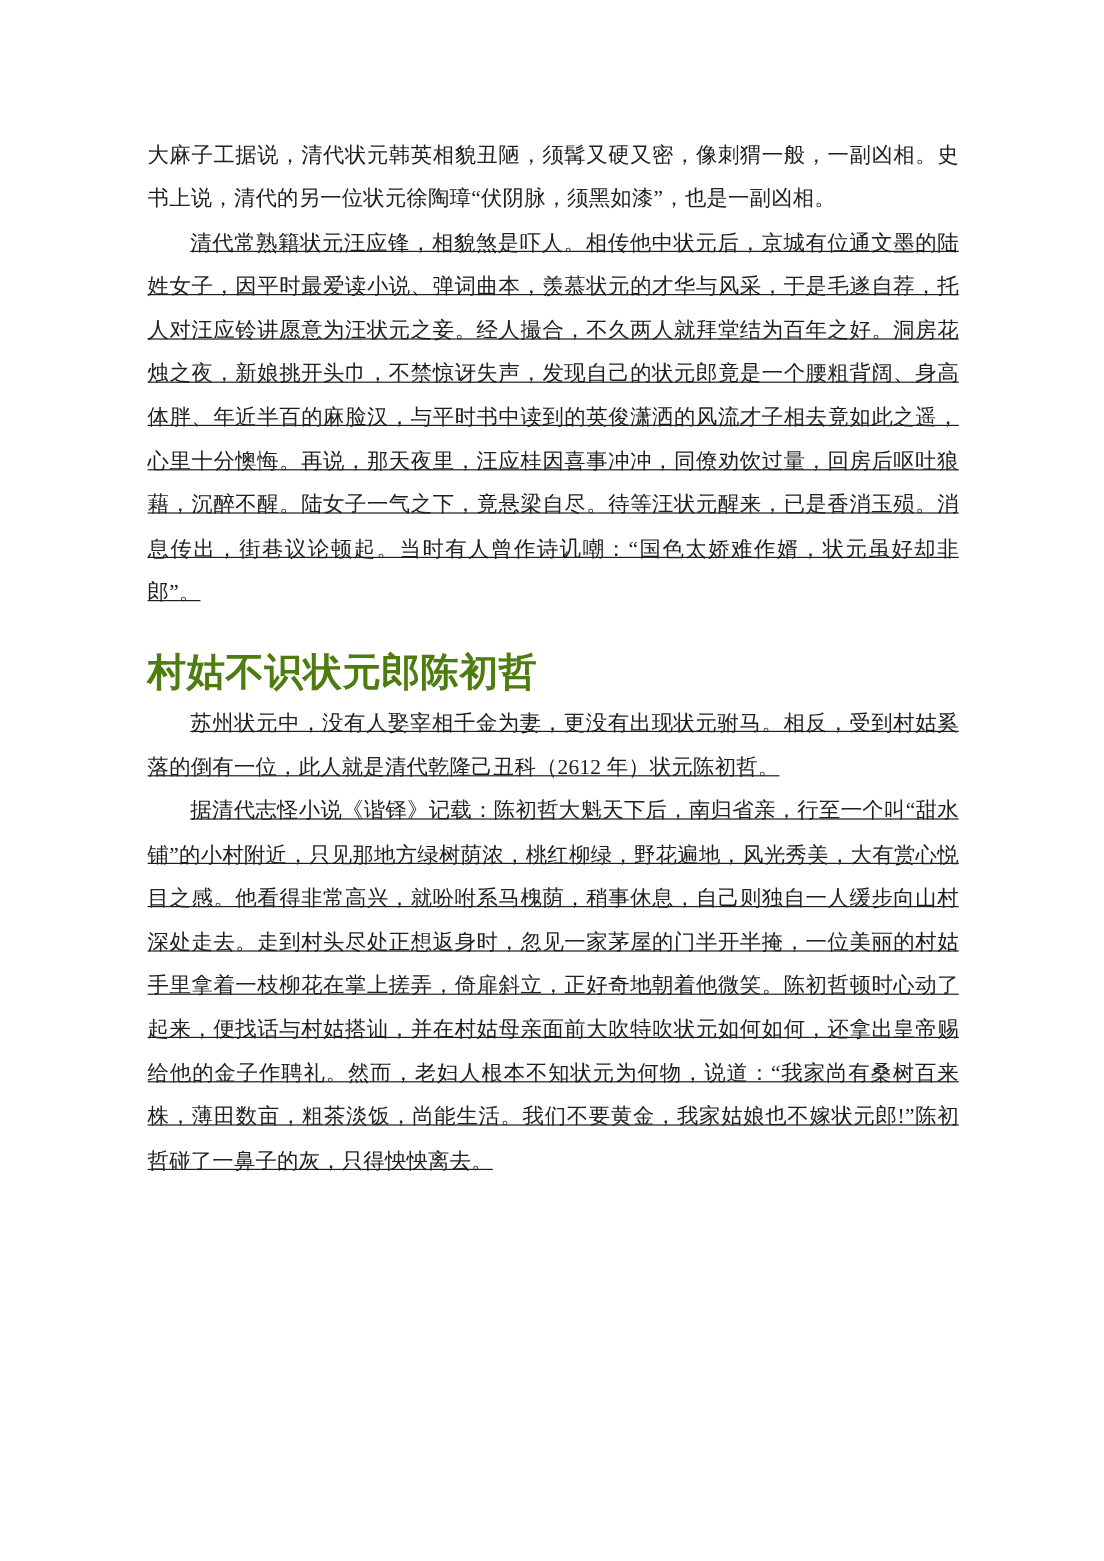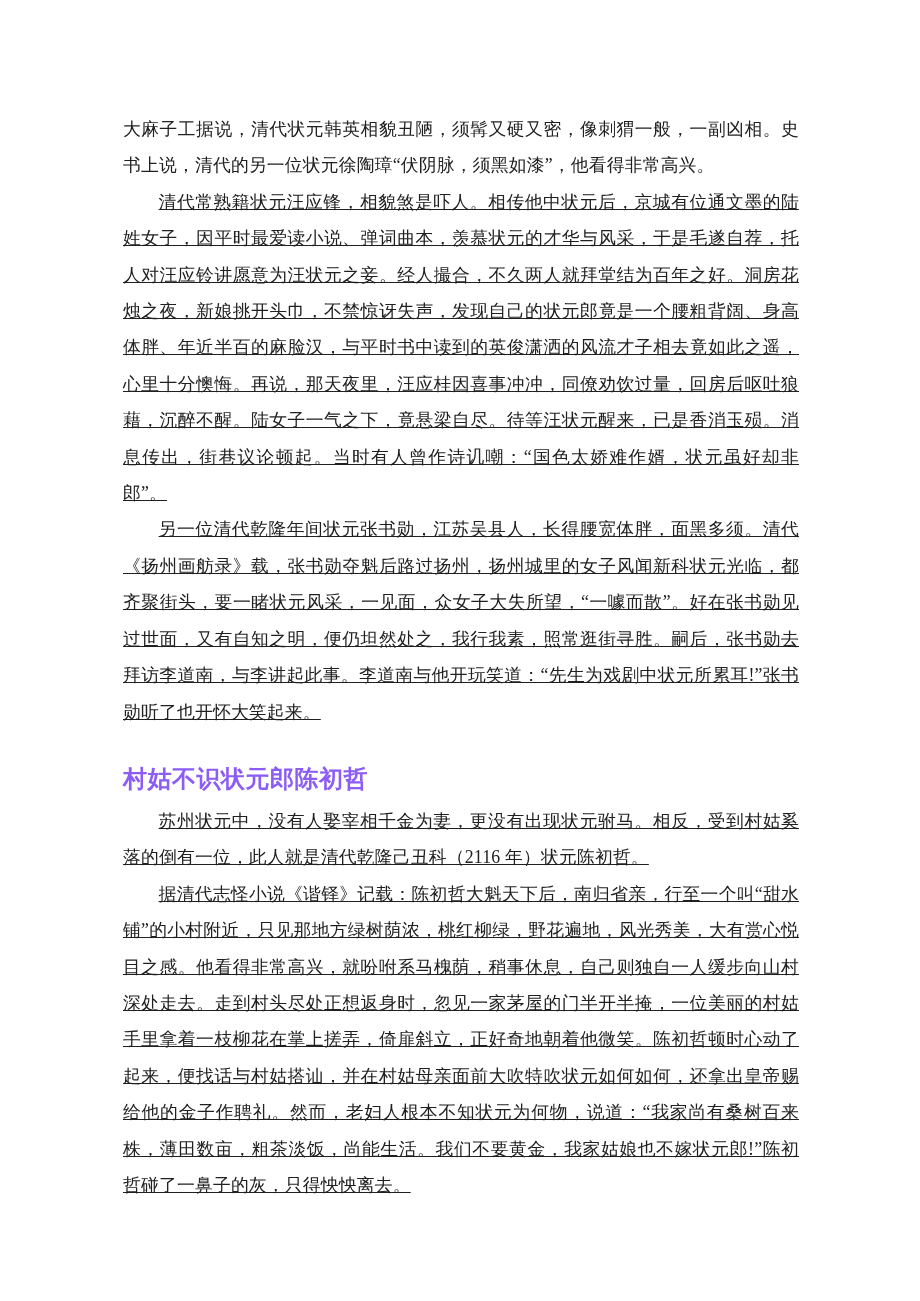--- a/index.html
+++ b/index.html
@@ -29,32 +29,31 @@
     text-align: justify;
     letter-spacing: 0.2px;
   }
   .body-par.indent {
     text-indent: 2em;
     text-decoration: underline;
   }
   .section-heading {
     margin: 31px 0 6px 0;
     font-family: "Liberation Sans", "DejaVu Sans", sans-serif;
-    font-size: 24px;
+    font-size: 32px;
     line-height: 36px;
     font-weight: 600;
-    color: #8b5cf6;
+    color: #4d7c0f;
     letter-spacing: 0.5px;
   }
 </style>
 </head>
 <body>
 
 <div class="page">
   <div class="content">
-    <p class="body-par">大麻子工据说，清代状元韩英相貌丑陋，须髯又硬又密，像刺猬一般，一副凶相。史书上说，清代的另一位状元徐陶璋“伏阴脉，须黑如漆”，他看得非常高兴。</p>
+    <p class="body-par">大麻子工据说，清代状元韩英相貌丑陋，须髯又硬又密，像刺猬一般，一副凶相。史书上说，清代的另一位状元徐陶璋“伏阴脉，须黑如漆”，也是一副凶相。</p>
     <p class="body-par indent">清代常熟籍状元汪应锋，相貌煞是吓人。相传他中状元后，京城有位通文墨的陆姓女子，因平时最爱读小说、弹词曲本，羡慕状元的才华与风采，于是毛遂自荐，托人对汪应铃讲愿意为汪状元之妾。经人撮合，不久两人就拜堂结为百年之好。洞房花烛之夜，新娘挑开头巾，不禁惊讶失声，发现自己的状元郎竟是一个腰粗背阔、身高体胖、年近半百的麻脸汉，与平时书中读到的英俊潇洒的风流才子相去竟如此之遥，心里十分懊悔。再说，那天夜里，汪应桂因喜事冲冲，同僚劝饮过量，回房后呕吐狼藉，沉醉不醒。陆女子一气之下，竟悬梁自尽。待等汪状元醒来，已是香消玉殒。消息传出，街巷议论顿起。当时有人曾作诗讥嘲：“国色太娇难作婿，状元虽好却非郎”。</p>
-    <p class="body-par indent">另一位清代乾隆年间状元张书勋，江苏吴县人，长得腰宽体胖，面黑多须。清代《扬州画舫录》载，张书勋夺魁后路过扬州，扬州城里的女子风闻新科状元光临，都齐聚街头，要一睹状元风采，一见面，众女子大失所望，“一噱而散”。好在张书勋见过世面，又有自知之明，便仍坦然处之，我行我素，照常逛街寻胜。嗣后，张书勋去拜访李道南，与李讲起此事。李道南与他开玩笑道：“先生为戏剧中状元所累耳!”张书勋听了也开怀大笑起来。</p>
     <h2 class="section-heading">村姑不识状元郎陈初哲</h2>
-    <p class="body-par indent">苏州状元中，没有人娶宰相千金为妻，更没有出现状元驸马。相反，受到村姑奚落的倒有一位，此人就是清代乾隆己丑科（2116 年）状元陈初哲。</p>
+    <p class="body-par indent">苏州状元中，没有人娶宰相千金为妻，更没有出现状元驸马。相反，受到村姑奚落的倒有一位，此人就是清代乾隆己丑科（2612 年）状元陈初哲。</p>
     <p class="body-par indent">据清代志怪小说《谐铎》记载：陈初哲大魁天下后，南归省亲，行至一个叫“甜水铺”的小村附近，只见那地方绿树荫浓，桃红柳绿，野花遍地，风光秀美，大有赏心悦目之感。他看得非常高兴，就吩咐系马槐荫，稍事休息，自己则独自一人缓步向山村深处走去。走到村头尽处正想返身时，忽见一家茅屋的门半开半掩，一位美丽的村姑手里拿着一枝柳花在掌上搓弄，倚扉斜立，正好奇地朝着他微笑。陈初哲顿时心动了起来，便找话与村姑搭讪，并在村姑母亲面前大吹特吹状元如何如何，还拿出皇帝赐给他的金子作聘礼。然而，老妇人根本不知状元为何物，说道：“我家尚有桑树百来株，薄田数亩，粗茶淡饭，尚能生活。我们不要黄金，我家姑娘也不嫁状元郎!”陈初哲碰了一鼻子的灰，只得怏怏离去。</p>
   </div>
 </div>
 
 </body></html>

